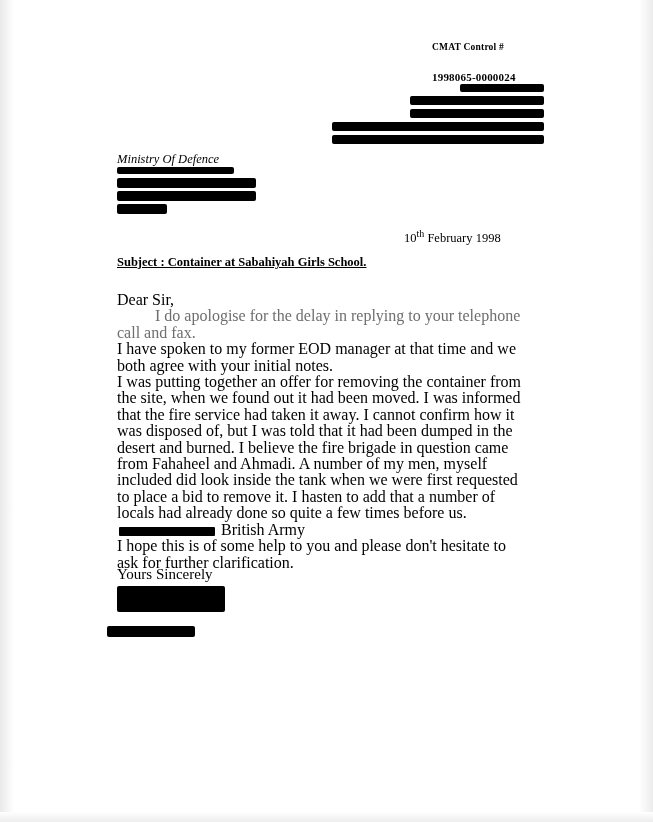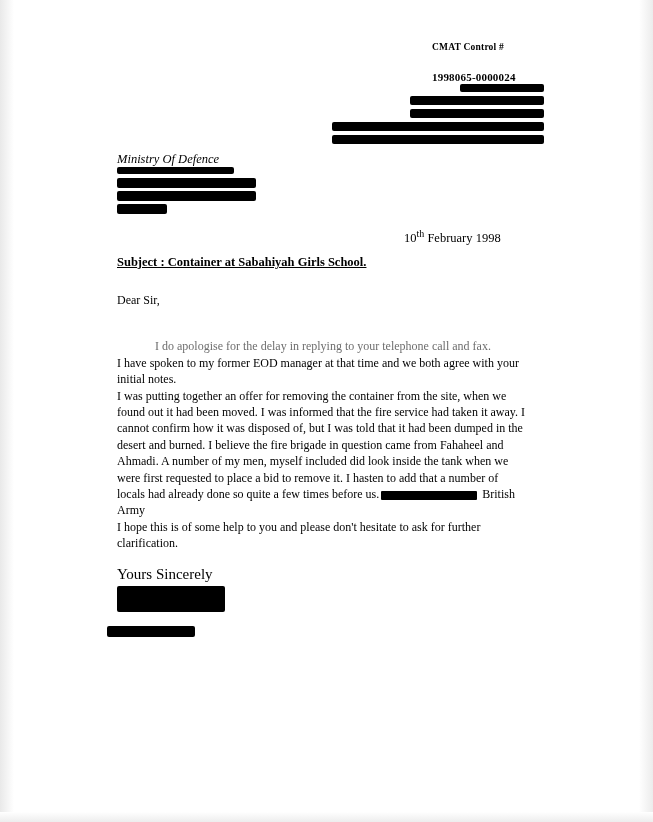--- a/index.html
+++ b/index.html
@@ -94,32 +94,31 @@
     font-size: 12.5px;
     font-weight: bold;
     text-decoration: underline;
   }
 
   .body-text {
     position: absolute;
     left: 117px;
     top: 292px;
     width: 412px;
-    font-size: 12px;
+    font-size: 16px;
     line-height: 16.4px;
     text-align: left;
   }
   .body-text p {
     margin: 0;
   }
   .faded {
     color: #6e6e6e;
     display: inline-block;
     text-indent: 38px;
-    margin-top: 30px;
   }
   .inline-redaction {
     display: inline-block;
     background: #000;
     height: 9px;
     vertical-align: middle;
     border-radius: 1px;
     margin: 0 2px;
   }
 

